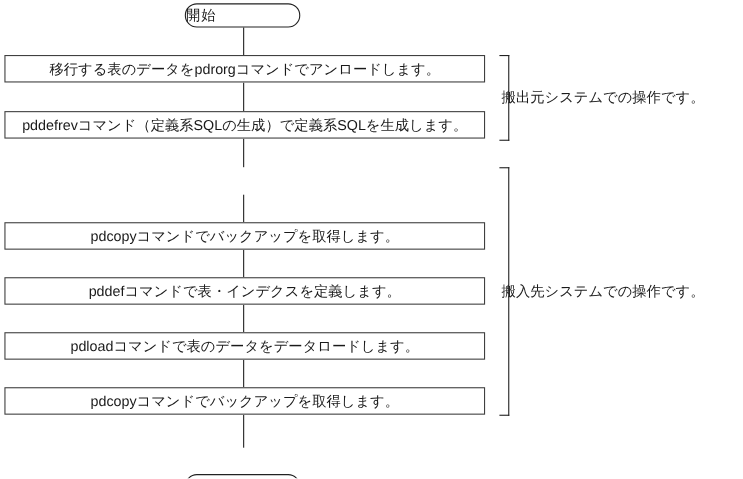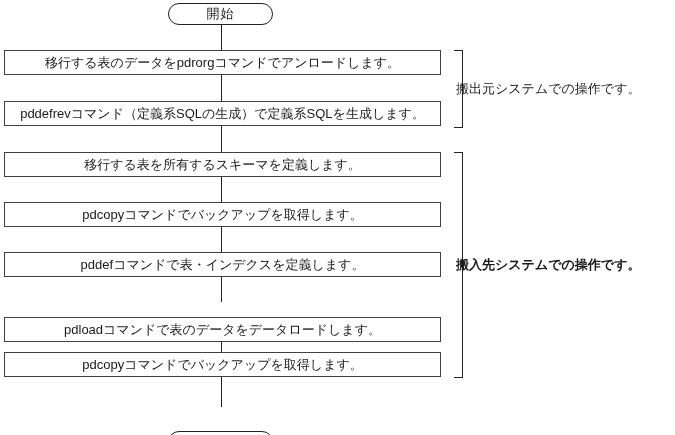--- a/index.html
+++ b/index.html
@@ -19,21 +19,21 @@
   .terminal {
     position: absolute;
     left: 168px;
     width: 105px;
     height: 22px;
     border: 1px solid #222222;
     border-radius: 12px;
     background: #ffffff;
     display: flex;
     align-items: center;
-    justify-content: center;
+    justify-content: flex-start;
     font-size: 13px;
     letter-spacing: 1px;
     box-sizing: border-box;
     z-index: 2;
   }
   .terminal.start { top: 3px; }
   .terminal.end   { top: 407px; margin-top: 24px; }
   .step {
     position: absolute;
     left: 4px;
@@ -68,21 +68,21 @@
   .bracket.b1 { top: 50px;  height: 78px; }
   .bracket.b2 { top: 152px; height: 226px; }
   .group-label {
     position: absolute;
     left: 456px;
     transform: translateY(-50%);
     font-size: 13px;
     white-space: nowrap;
   }
   .group-label.g1 { top: 89px; }
-  .group-label.g2 { top: 265px; font-weight: bold; }
+  .group-label.g2 { top: 265px; }
 </style>
 </head>
 <body>
 
 <div class="canvas">
 
   <div class="terminal start">
     <span>開始</span>
   </div>
 
@@ -90,24 +90,23 @@
   <div class="connector" style="top:75px;height:26px"></div>
   <div class="connector" style="top:126px;height:26px"></div>
   <div class="connector" style="top:177px;height:25px"></div>
   <div class="connector" style="top:227px;height:25px"></div>
   <div class="connector" style="top:277px;height:25px"></div>
   <div class="connector" style="top:327px;height:25px"></div>
   <div class="connector" style="top:377px;height:30px"></div>
 
   <div class="step" style="top:50px">移行する表のデータをpdrorgコマンドでアンロードします。</div>
   <div class="step" style="top:101px">pddefrevコマンド（定義系SQLの生成）で定義系SQLを生成します。</div>
-  <div class="step" style="top:152px">移行する表を所有するスキーマを定義します。</div>
   <div class="step" style="top:202px">pdcopyコマンドでバックアップを取得します。</div>
   <div class="step" style="top:252px">pddefコマンドで表・インデクスを定義します。</div>
-  <div class="step" style="top:317px">pdloadコマンドで表のデータをデータロードします。</div>
+  <div class="step" style="top:302px">pdloadコマンドで表のデータをデータロードします。</div>
   <div class="step" style="top:352px">pdcopyコマンドでバックアップを取得します。</div>
 
   <div class="bracket b1"></div>
   <div class="bracket b2"></div>
 
   <div class="group-label g1">搬出元システムでの操作です。</div>
   <div class="group-label g2">搬入先システムでの操作です。</div>
 
   <div class="terminal end">
     <span>終了</span>

